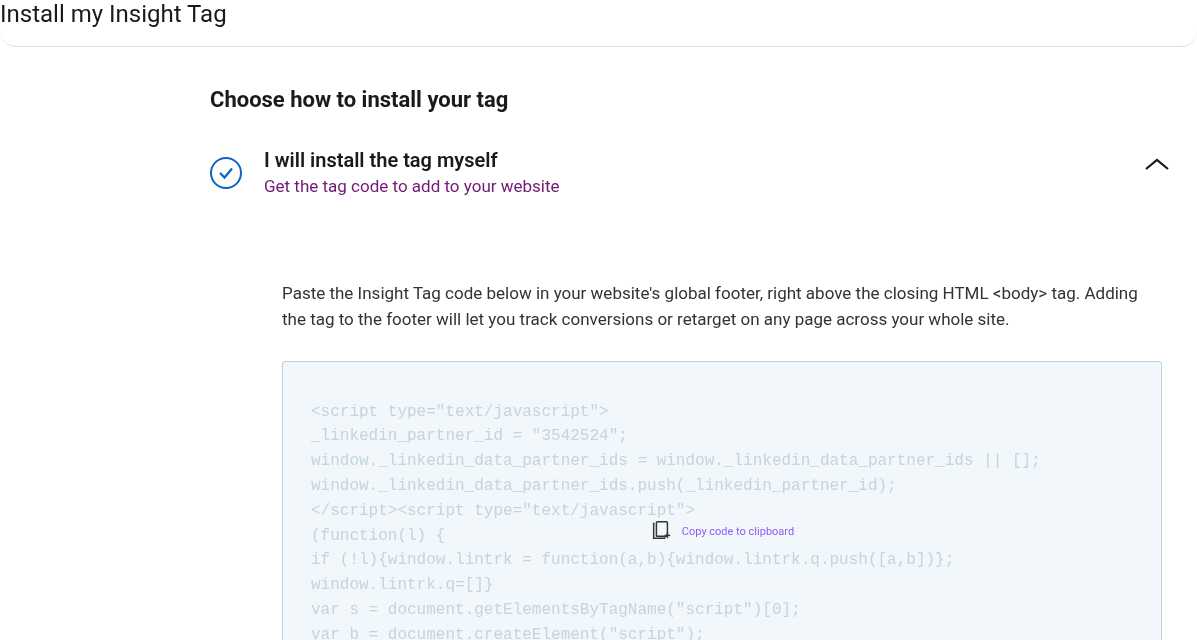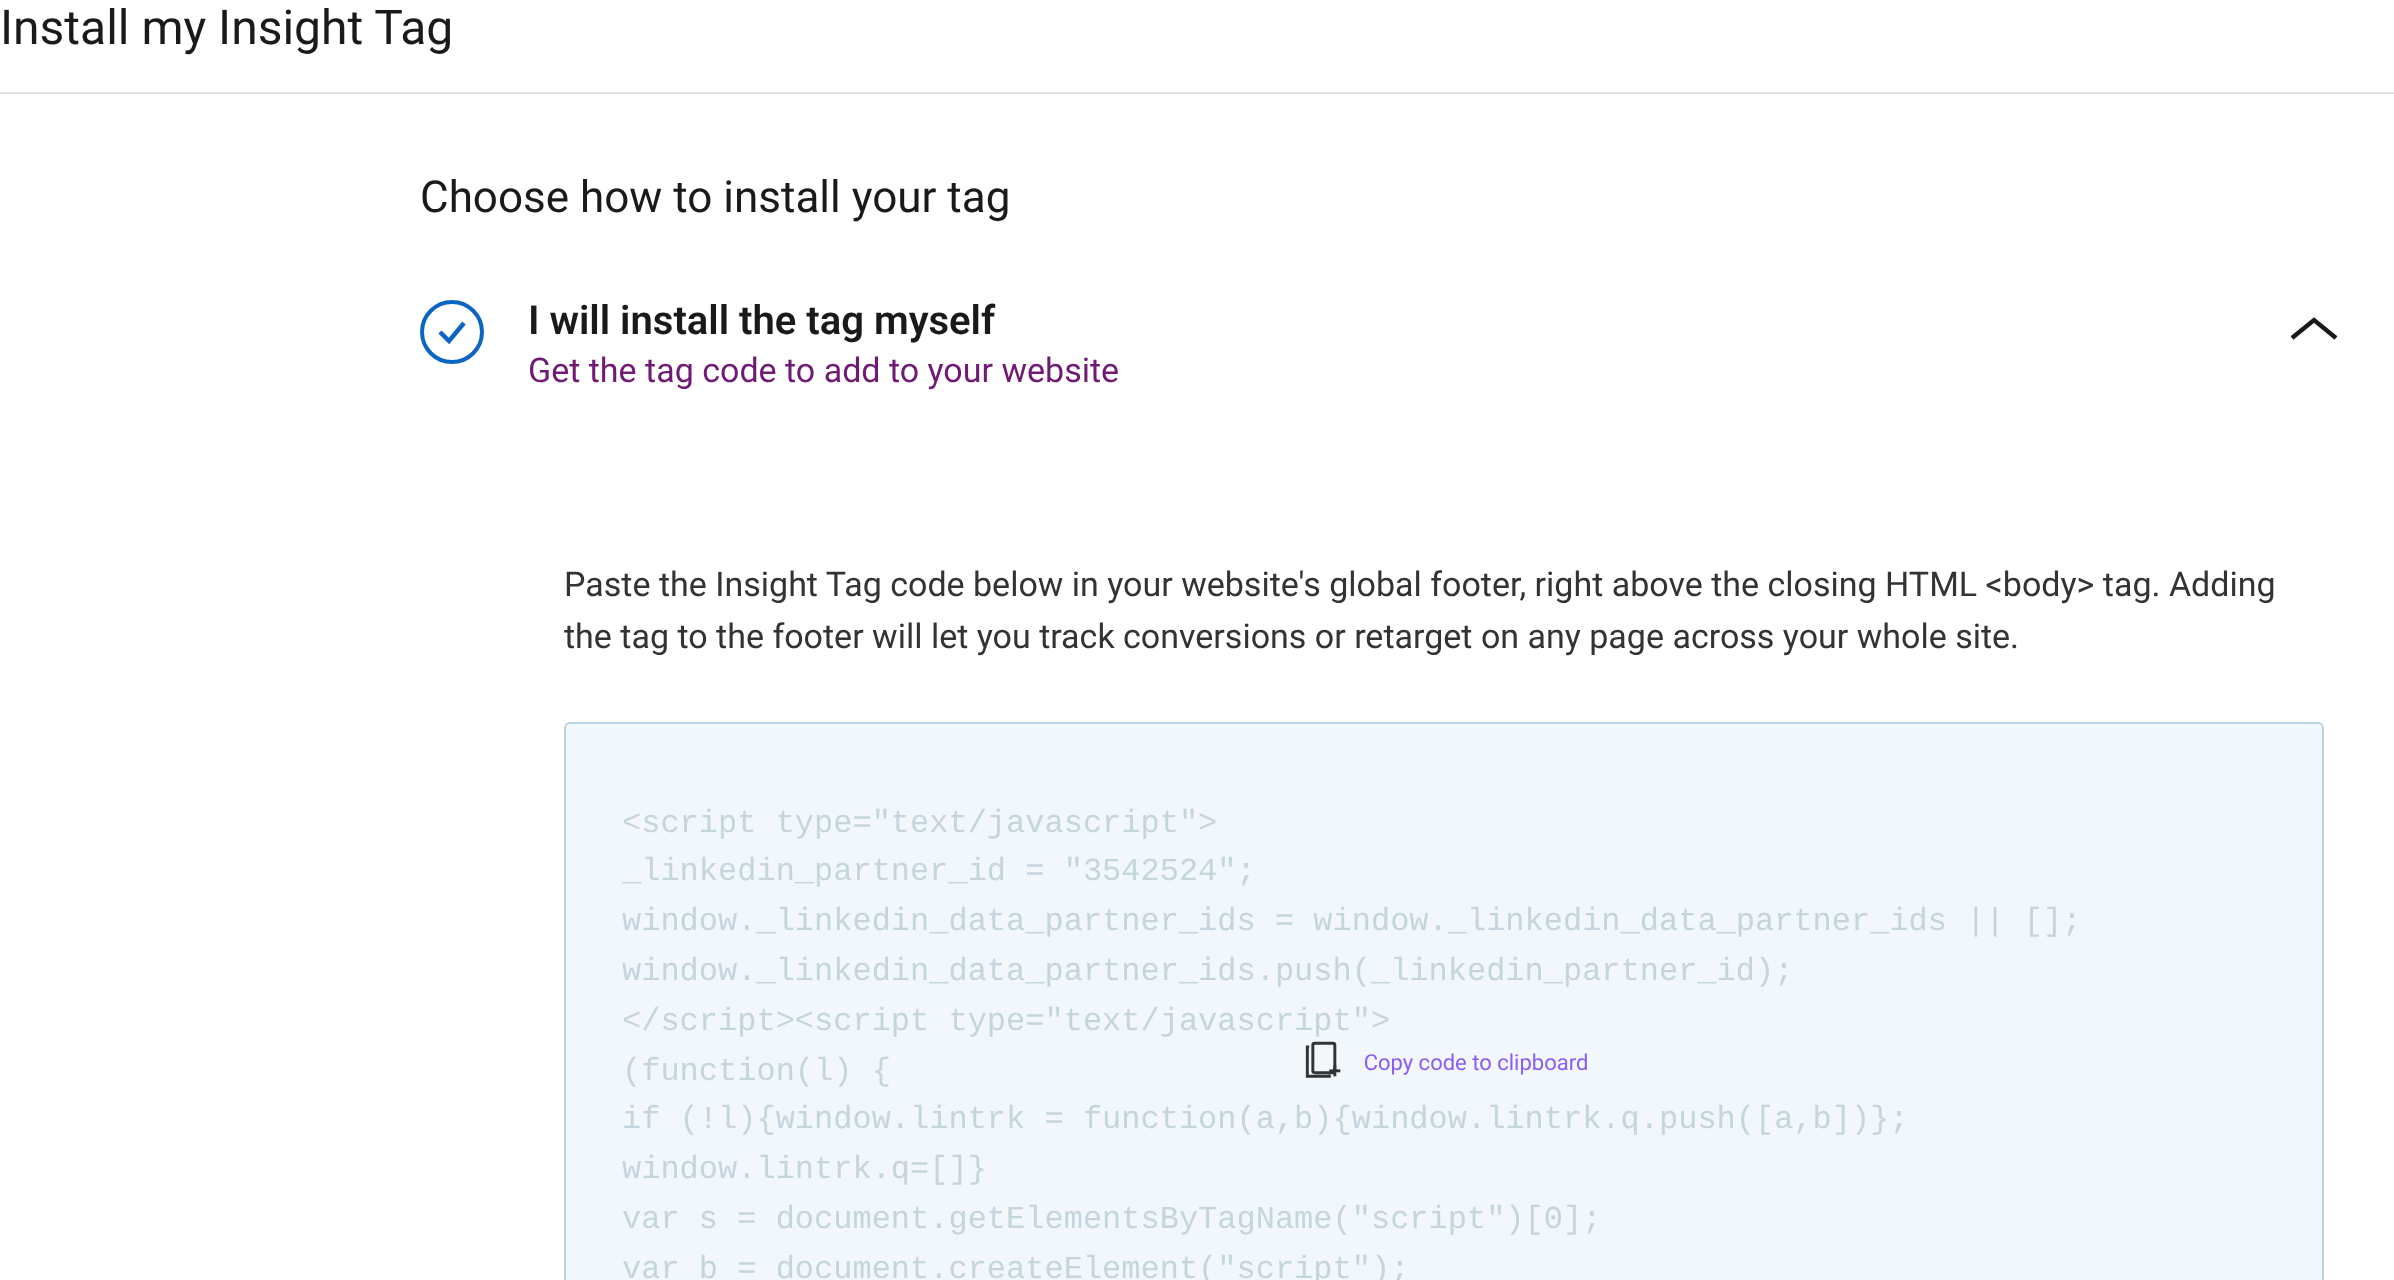--- a/index.html
+++ b/index.html
@@ -9,39 +9,40 @@
     }
     body {
       font-family: -apple-system, BlinkMacSystemFont, "Segoe UI", Roboto, Helvetica, Arial, sans-serif;
       background: #ffffff;
       color: #000000;
       width: 1197px;
     }
     .header {
       padding: 0 0 18px 0;
       border-bottom: 1px solid #e0e0e0;
+      border-radius: 16px;
     }
     .header-title {
       font-size: 24px;
       font-weight: 400;
       color: #1a1a1a;
     }
     .content {
       padding: 40px 0 0 210px;
       max-width: 1180px;
     }
     .section-title {
       font-size: 22px;
-      font-weight: 400;
+      font-weight: 700;
       color: #1a1a1a;
       margin-bottom: 36px;
     }
     .option-row {
       display: flex;
-      align-items: flex-start;
+      align-items: center;
       position: relative;
     }
     .check-circle {
       width: 32px;
       height: 32px;
       border: 2px solid #0a66c2;
       border-radius: 50%;
       display: flex;
       align-items: center;
       justify-content: center;

